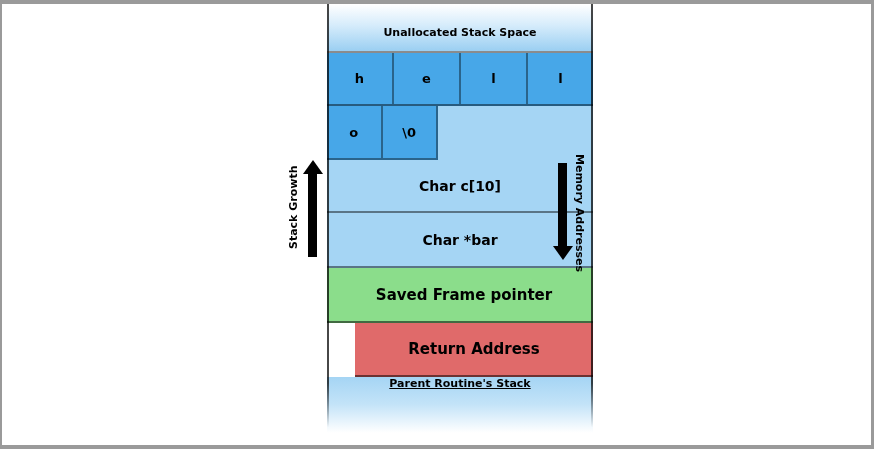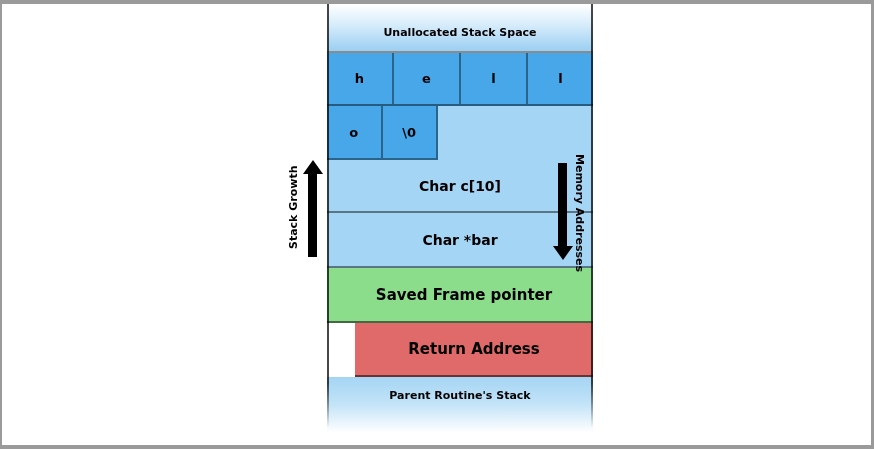--- a/index.html
+++ b/index.html
@@ -86,22 +86,23 @@
   }
   .sec-ret {
     height:54px; background:#e06a6a;
     border-bottom:2px solid rgba(0,0,0,0.52);
     font-size:15px;
     margin-left:28px;
   }
   .sec-parent {
     height:68px;
     background:linear-gradient(180deg,#a5d5f4 0%,#c3e3f8 40%,rgba(255,255,255,0) 82%);
-    align-items:flex-start; padding-top:12px;
+    align-items:flex-start; 
     font-size:11px;
+    text-decoration:underline;
   }
 
   
   .arrow-up-head {
     position:absolute; left:301px; top:156px; width:0; height:0;
     border-left:10px solid transparent; border-right:10px solid transparent;
     border-bottom:14px solid #000;
   }
   .arrow-up-shaft { position:absolute; left:306px; top:169px; width:9px; height:84px; background:#000; }
 

